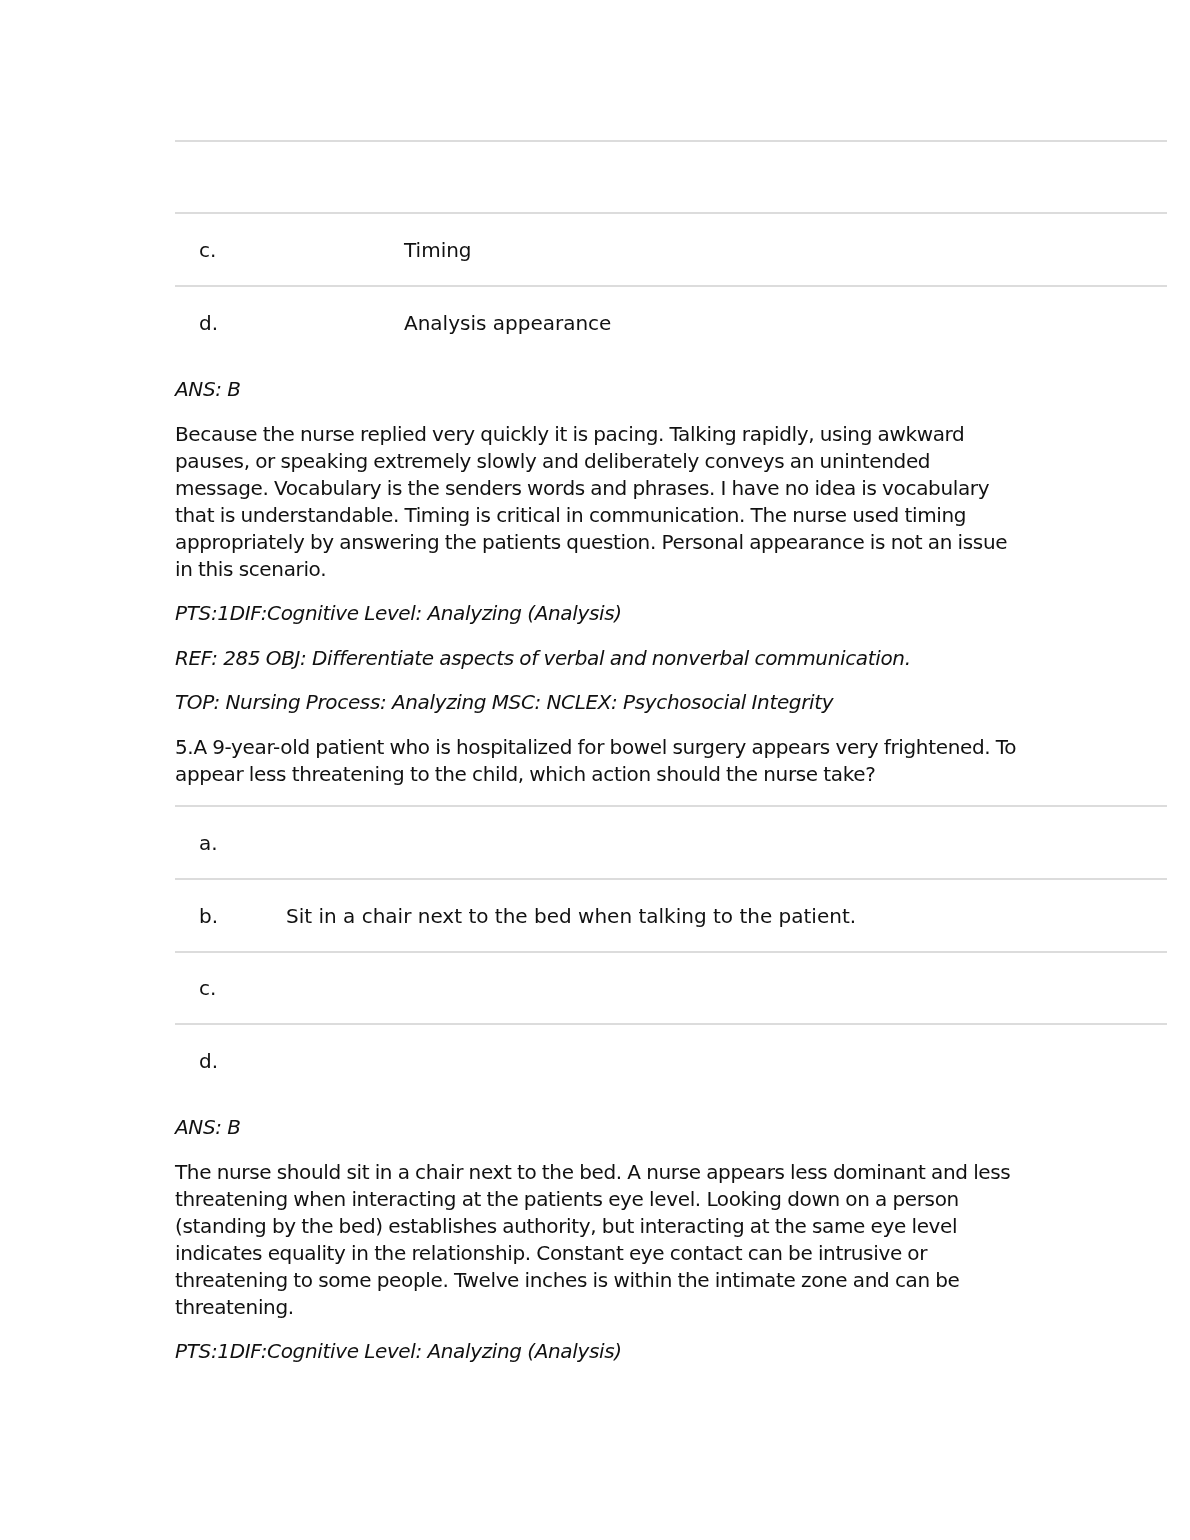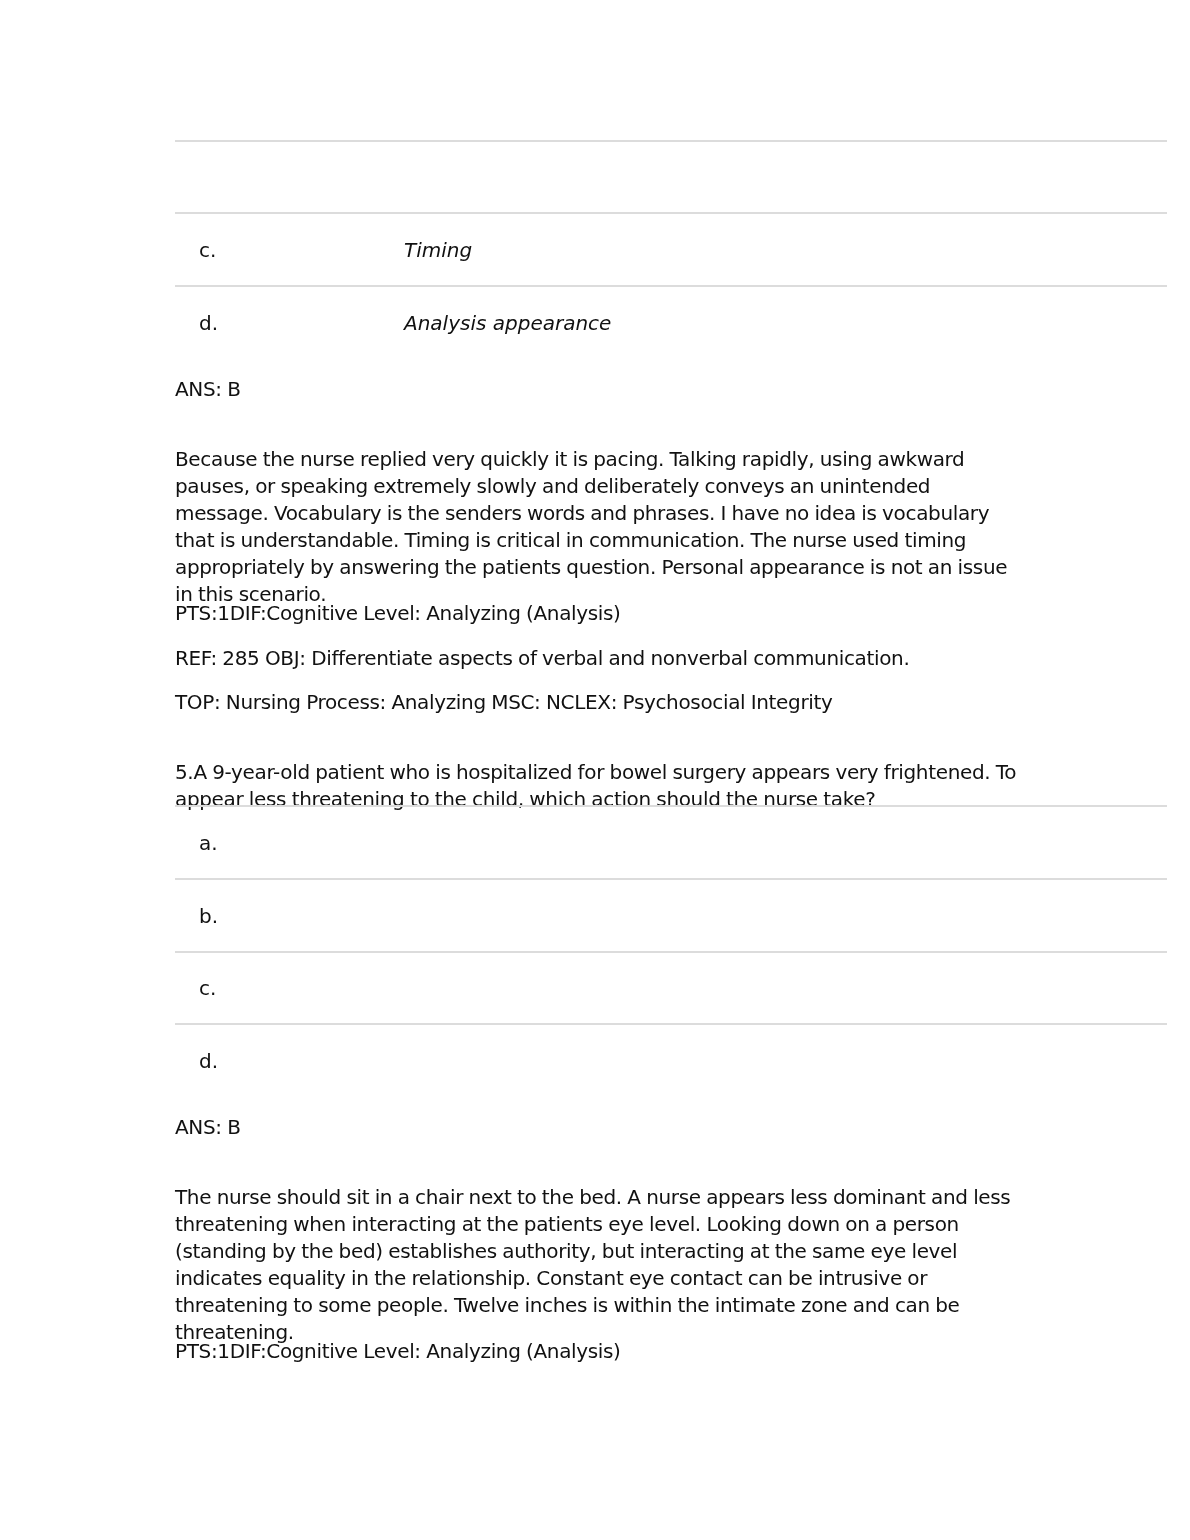--- a/index.html
+++ b/index.html
@@ -41,40 +41,39 @@
       top: 50%;
       transform: translateY(-50%);
       line-height: 24px;
     }
     .opt-text {
       position: absolute;
       top: 50%;
       transform: translateY(-50%);
       line-height: 24px;
       white-space: nowrap;
-      font-style: italic;
     }
     .t1 .opt-text { left: 229px; }
     .t2 .opt-text { left: 111px; }
     .para {
       position: absolute;
       left: 0;
       width: 850px;
       line-height: 27px;
       letter-spacing: -0.35px;
       word-spacing: -0.5px;
-      margin-top: 25px;
     }
     .single {
       position: absolute;
       left: 0;
       line-height: 27px;
       white-space: nowrap;
       letter-spacing: -0.35px;
       word-spacing: -0.5px;
+      font-style: italic;
     }
   </style>
 </head>
 <body>
 
 <div class="page">
 
   <div class="rule" style="top:140px;"></div>
   <div class="rule" style="top:212px;"></div>
 
@@ -99,20 +98,21 @@
 
   <div class="para" style="top:734px;">5.A 9-year-old patient who is hospitalized for bowel surgery appears very frightened. To appear less threatening to the child, which action should the nurse take?</div>
 
   <div class="rule" style="top:805px;"></div>
   <div class="opt-row t2" style="top:807px;">
     <span class="opt-letter">a.</span>
   </div>
   <div class="rule" style="top:878px;"></div>
   <div class="opt-row t2" style="top:880px;">
     <span class="opt-letter">b.</span>
+    <span class="opt-text">Sit in a chair next to the bed when talking to the patient.</span>
   </div>
   <div class="rule" style="top:951px;"></div>
   <div class="opt-row t2" style="top:952px;">
     <span class="opt-letter">c.</span>
   </div>
   <div class="rule" style="top:1023px;"></div>
   <div class="opt-row t2" style="top:1025px;">
     <span class="opt-letter">d.</span>
   </div>
 

